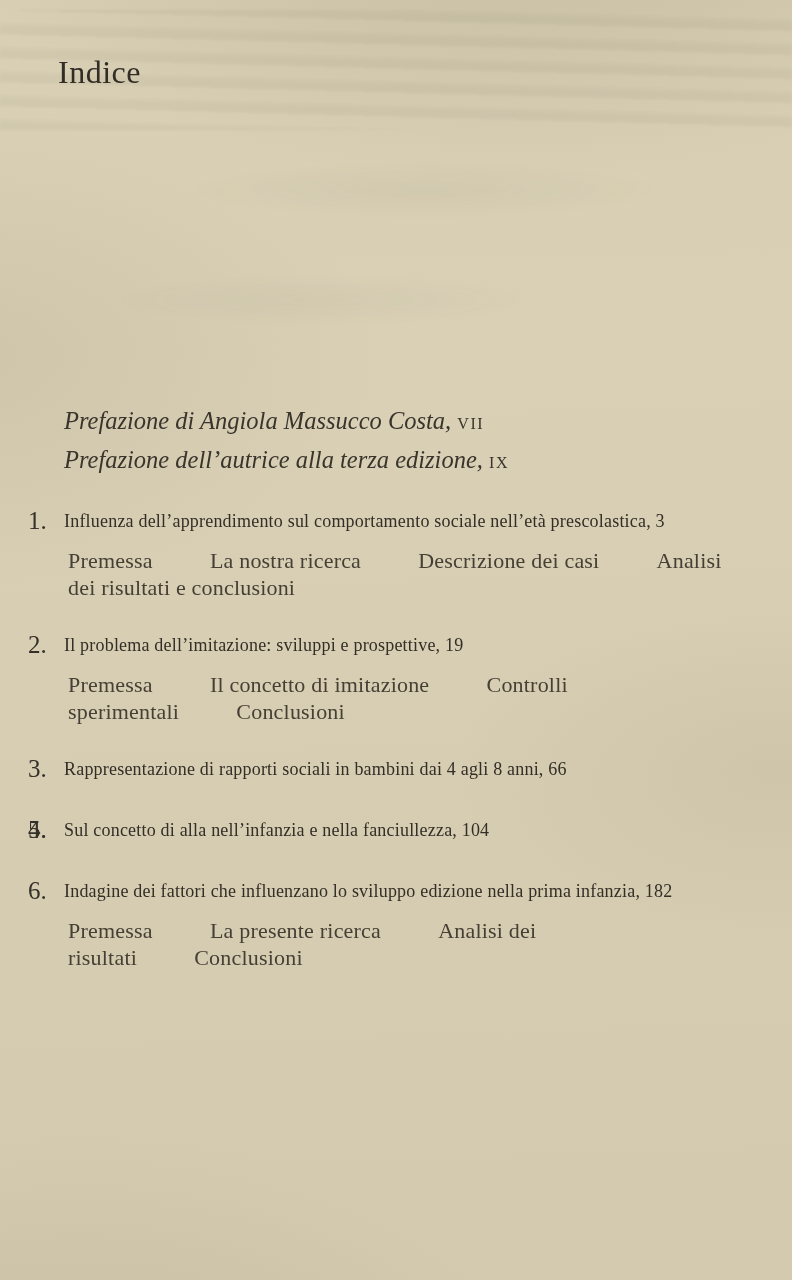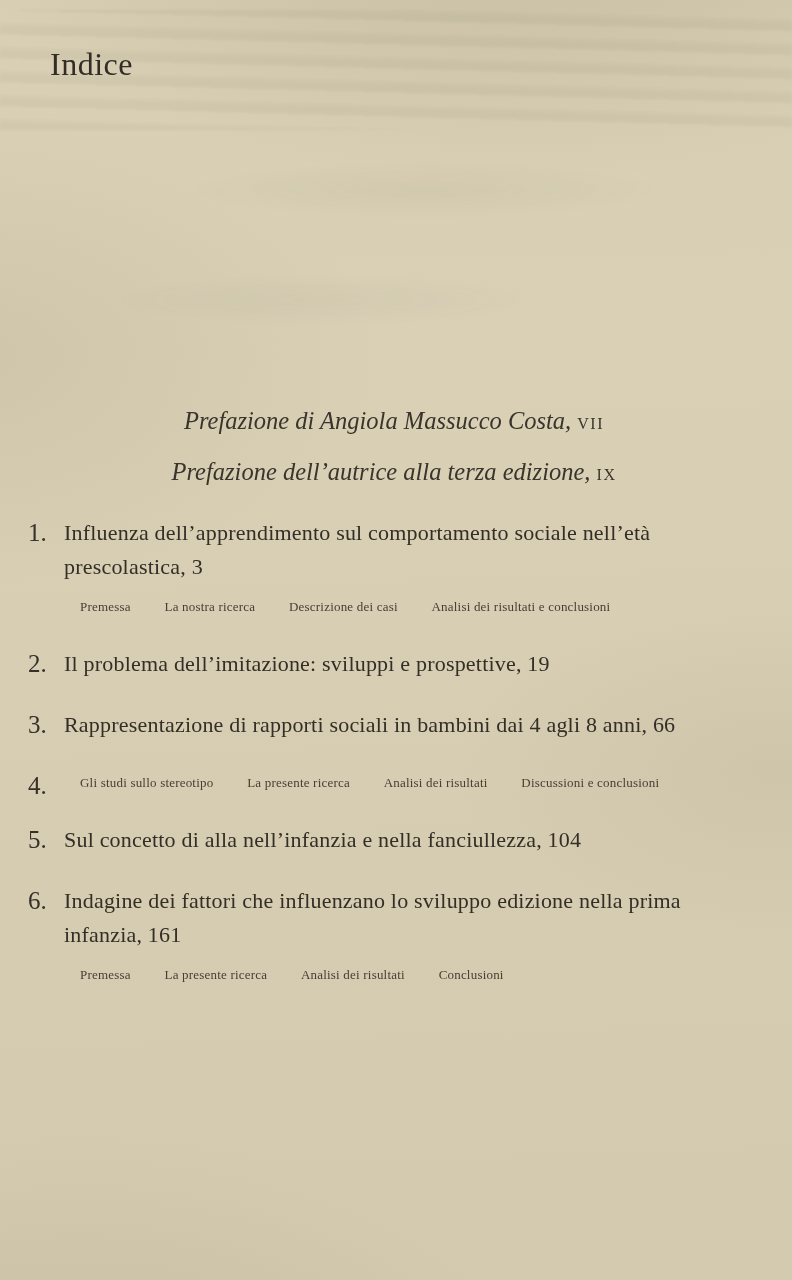--- a/index.html
+++ b/index.html
@@ -51,45 +51,44 @@
       radial-gradient(340px 40px at 55% 20%, rgba(95,86,62,0.05), rgba(95,86,62,0) 70%),
       radial-gradient(300px 36px at 40% 75%, rgba(95,86,62,0.04), rgba(95,86,62,0) 70%);
     filter: blur(2px);
     pointer-events: none;
   }
 
   .page-title {
     position: absolute;
     left: 50px;
     top: 46px;
-    margin: 0;
+    margin: 8px;
     font-size: 32px;
     font-weight: 500;
     letter-spacing: 0.5px;
     color: #322d25;
   }
 
   .content {
     position: absolute;
     left: 64px;
     top: 0;
     width: 660px;
   }
 
   .front-matter {
     margin-top: 402px;
     margin-bottom: 0;
   }
   .fm-line {
-    margin: 12px;
+    margin: 0;
     font-style: italic;
     font-size: 24.5px;
     line-height: 38px;
     color: #3a352c;
-    text-align: center;
   }
   .fm-line .sc {
     font-style: normal;
     font-variant: small-caps;
     letter-spacing: 1.5px;
     font-size: 23px;
   }
 
   .entries {
     margin-top: 24px;
@@ -101,28 +100,28 @@
   .entry .num {
     position: absolute;
     left: -36px;
     top: 0;
     font-size: 25px;
     line-height: 34px;
     color: #353028;
   }
   .entry .title {
     margin: 0;
-    font-size: 22px;
+    font-size: 18px;
     line-height: 34px;
     color: #332e26;
     letter-spacing: 0.2px;
   }
   .entry .subs {
-    margin: 9px 0 0 16px;
-    font-size: 13px;
+    margin: 9px 0 0 4px;
+    font-size: 22px;
     line-height: 27px;
     color: #453f34;
     letter-spacing: 0.2px;
   }
   .entry .subs span {
     margin-right: 2.6em;
   }
   .entry .subs span:last-child {
     margin-right: 0;
   }
@@ -147,38 +146,38 @@
 
       <div class="entry">
         <span class="num">1.</span>
         <p class="title"><span>Influenza dell’apprendimento sul comportamento sociale nell’età prescolastica,</span> <span>3</span></p>
         <p class="subs"><span>Premessa</span><span>La nostra ricerca</span><span>Descrizione dei casi</span><span>Analisi dei risultati e conclusioni</span></p>
       </div>
 
       <div class="entry">
         <span class="num">2.</span>
         <p class="title"><span>Il problema dell’imitazione: sviluppi e prospettive,</span> <span>19</span></p>
+        <p class="subs"><span>Premessa</span><span>Il concetto di imitazione</span><span>Controlli sperimentali</span><span>Conclusioni</span></p>
       </div>
 
       <div class="entry">
         <span class="num">3.</span>
         <p class="title"><span>Rappresentazione di rapporti sociali in bambini dai 4 agli 8 anni,</span> <span>66</span></p>
       </div>
 
       <div class="entry">
         <span class="num">4.</span>
-        <p class="subs"><span>Gli studi sullo stereotipo</span><span>La presente ricerca</span><span>Analisi dei risultati</span><span>Discussioni e conclusioni</span></p>
       </div>
 
       <div class="entry">
         <span class="num">5.</span>
         <p class="title"><span>Sul concetto di alla nell’infanzia e nella fanciullezza,</span> <span>104</span></p>
       </div>
 
       <div class="entry">
         <span class="num">6.</span>
-        <p class="title"><span>Indagine dei fattori che influenzano lo sviluppo edizione nella prima infanzia,</span> <span>161</span></p>
+        <p class="title"><span>Indagine dei fattori che influenzano lo sviluppo edizione nella prima infanzia,</span> <span>182</span></p>
         <p class="subs"><span>Premessa</span><span>La presente ricerca</span><span>Analisi dei risultati</span><span>Conclusioni</span></p>
       </div>
 
     </div>
   </div>
 </div>
 
 </body></html>

